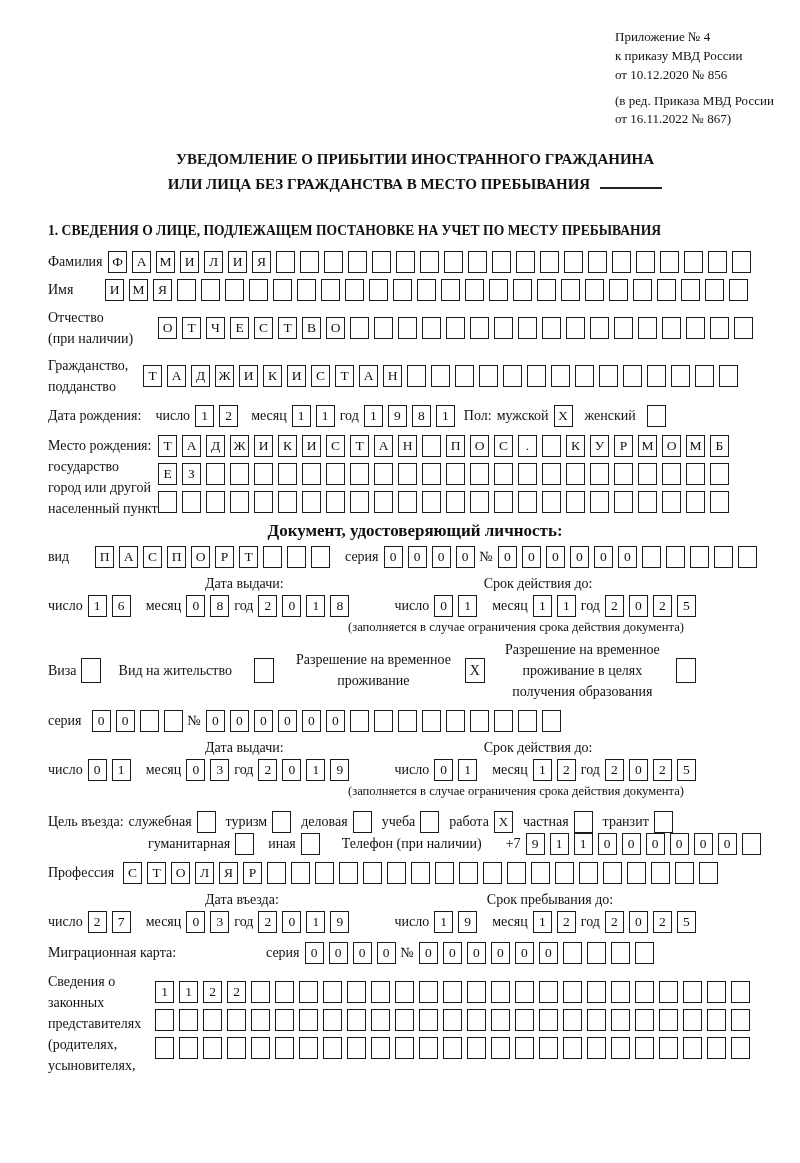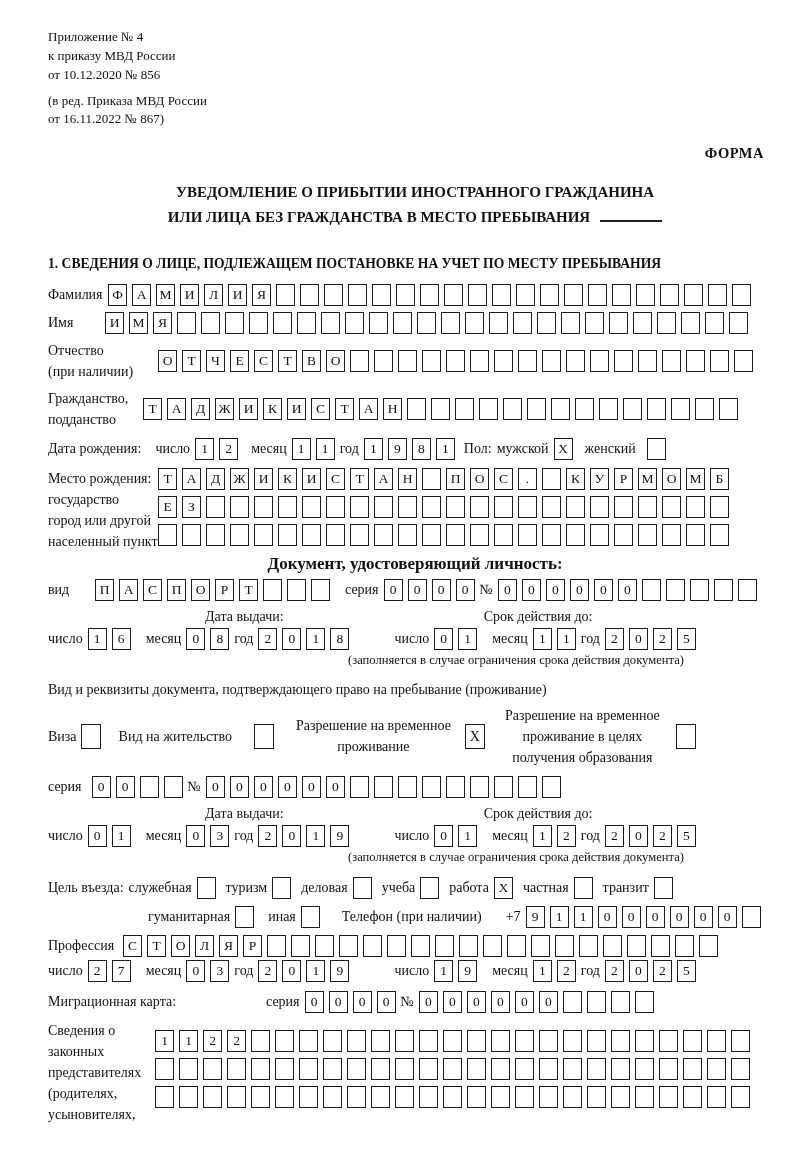--- a/index.html
+++ b/index.html
@@ -2,21 +2,21 @@
 <html><head>
 <meta charset="utf-8">
 <style>
   * { margin:0; padding:0; box-sizing:border-box; }
   html,body { background:#fff; }
   .page {
     width:800px; height:1163px; background:#fff; color:#111;
     font-family:"Liberation Serif","DejaVu Serif",serif;
     font-size:14px; padding:28px 18px 10px 48px; position:relative; overflow:hidden;
   }
-  .hdr-block { font-size:13px; line-height:1.45; }
+  .hdr-block { margin-left:567px; font-size:13px; line-height:1.45; }
   .hdr-block .grp2 { margin-top:7px; }
   .forma { text-align:right; font-weight:bold; font-size:14.5px; margin-top:16px; padding-right:18px; letter-spacing:.5px; }
   .title { text-align:center; font-weight:bold; font-size:15px; margin-top:18px; line-height:1.65; }
   .title-underline { display:inline-block; width:62px; border-bottom:2px solid #222; height:14px; margin-left:10px; }
   .sec-head { font-weight:bold; font-size:13.6px; margin-top:26px; }
 
   .frow { display:flex; align-items:center; margin-top:6px; }
   .lbl { flex:none; line-height:21px; }
   .cells { display:flex; flex-wrap:nowrap; }
   .cell {
@@ -43,21 +43,20 @@
 <div class="page">
 
   <div class="hdr-block">
     <div>Приложение № 4</div>
     <div>к приказу МВД России</div>
     <div>от 10.12.2020 № 856</div>
     <div class="grp2">(в ред. Приказа МВД России</div>
     <div>от 16.11.2022 № 867)</div>
   </div>
 
-  <div class="forma">ФОРМА</div>
 
   <div class="title">
     <div>УВЕДОМЛЕНИЕ О ПРИБЫТИИ ИНОСТРАННОГО ГРАЖДАНИНА</div>
     <div><span>ИЛИ ЛИЦА БЕЗ ГРАЖДАНСТВА В МЕСТО ПРЕБЫВАНИЯ</span><span class="title-underline"></span></div>
   </div>
 
   <div class="sec-head">1. СВЕДЕНИЯ О ЛИЦЕ, ПОДЛЕЖАЩЕМ ПОСТАНОВКЕ НА УЧЕТ ПО МЕСТУ ПРЕБЫВАНИЯ</div>
 
   <div class="frow mt12">
     <span class="lbl" style="width:60px">Фамилия</span>
@@ -382,21 +381,20 @@
     <span class="dlab">год</span>
     <span class="cells">
         <span class="cell">2</span>
         <span class="cell">0</span>
         <span class="cell">2</span>
         <span class="cell">5</span>
       </span>
   </div>
   <div class="note" style="margin-left:300px">(заполняется в случае ограничения срока действия документа)</div>
 
-  <div class="mt10" style="line-height:23px">Вид и реквизиты документа, подтверждающего право на пребывание (проживание)</div>
 
   <div class="frow" style="margin-top:4px">
     <span class="lbl">Виза</span>
     <span class="cbx" style="margin-left:4px"></span>
     <span class="lbl" style="margin-left:18px">Вид на жительство</span>
     <span class="cbx" style="margin-left:22px"></span>
     <span class="lbl stack center" style="margin-left:22px">
       <div>Разрешение на временное</div>
       <div>проживание</div>
     </span>
@@ -489,21 +487,21 @@
     <span class="cbx-s" style="margin-right:10px"></span>
     <span class="dlab">учеба</span>
     <span class="cbx-s" style="margin-right:10px"></span>
     <span class="dlab">работа</span>
     <span class="cbx-s" style="margin-right:10px">X</span>
     <span class="dlab">частная</span>
     <span class="cbx-s" style="margin-right:10px"></span>
     <span class="dlab">транзит</span>
     <span class="cbx-s"></span>
   </div>
-  <div class="drow" style="margin-top:7px">
+  <div class="drow" style="margin-top:0">
     <span class="dlab" style="margin-left:100px">гуманитарная</span>
     <span class="cbx-s" style="margin-right:14px"></span>
     <span class="dlab">иная</span>
     <span class="cbx-s" style="margin-right:22px"></span>
     <span class="dlab" style="margin-right:24px">Телефон (при наличии)</span>
     <span class="dlab">+7</span>
     <span class="cells">
         <span class="cell">9</span>
         <span class="cell">1</span>
         <span class="cell">1</span>
@@ -541,20 +539,24 @@
         <span class="cell"></span>
         <span class="cell"></span>
         <span class="cell"></span>
         <span class="cell"></span>
         <span class="cell"></span>
         <span class="cell"></span>
         <span class="cell"></span>
       </span>
   </div>
 
+  <div class="dl">
+    <span style="margin-left:157px">Дата въезда:</span>
+    <span style="margin-left:208px">Срок пребывания до:</span>
+  </div>
   <div class="drow">
     <span class="dlab">число</span>
     <span class="cells">
         <span class="cell">2</span>
         <span class="cell">7</span>
       </span>
     <span class="dlab" style="margin-left:10px">месяц</span>
     <span class="cells">
         <span class="cell">0</span>
         <span class="cell">3</span>

